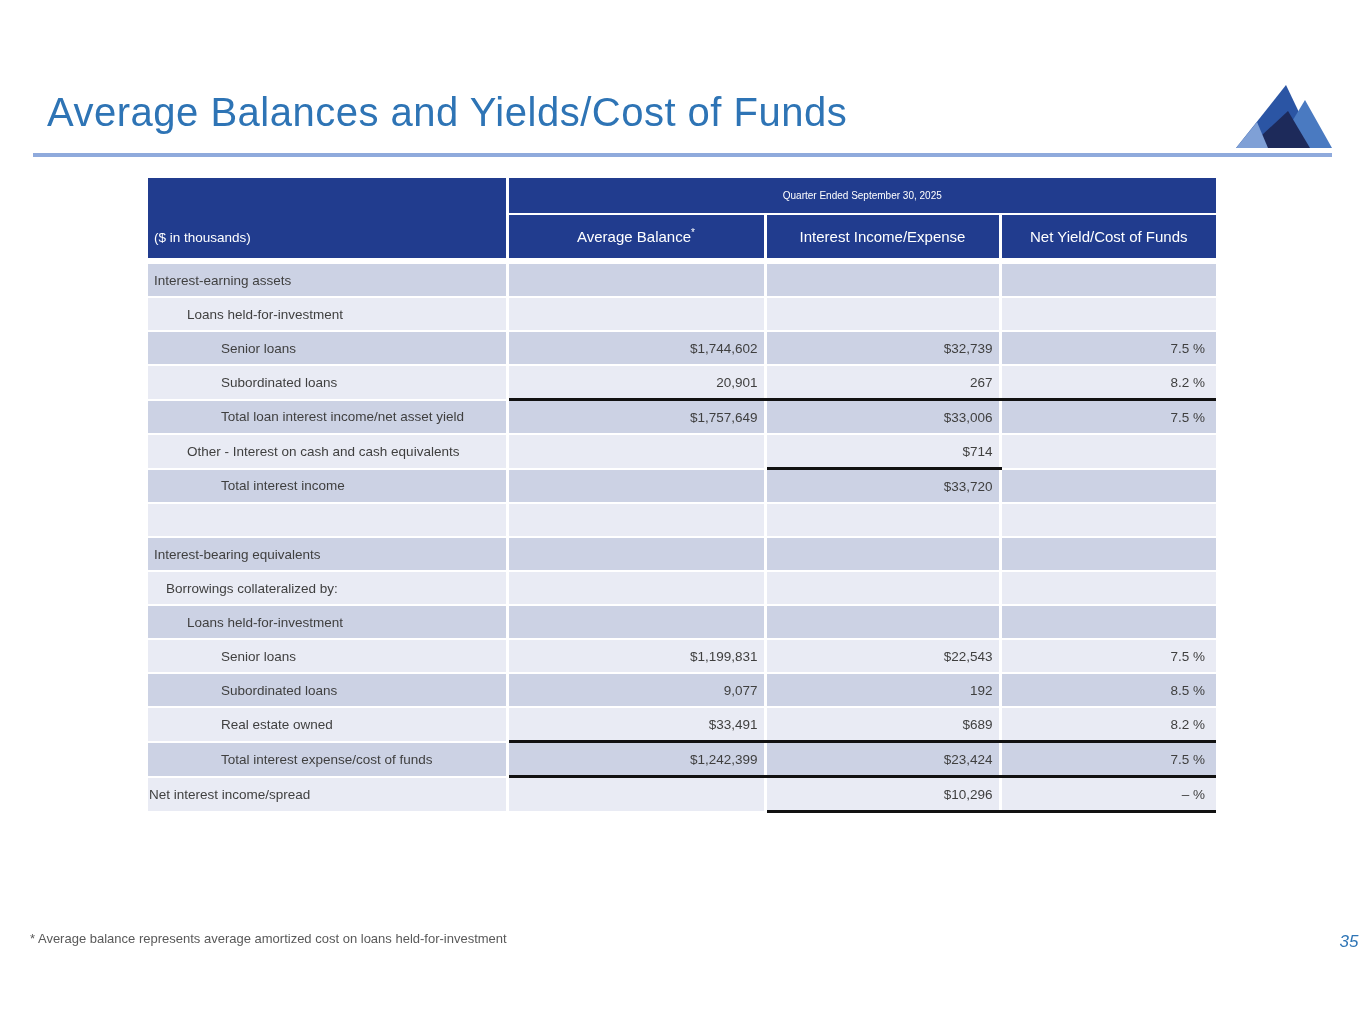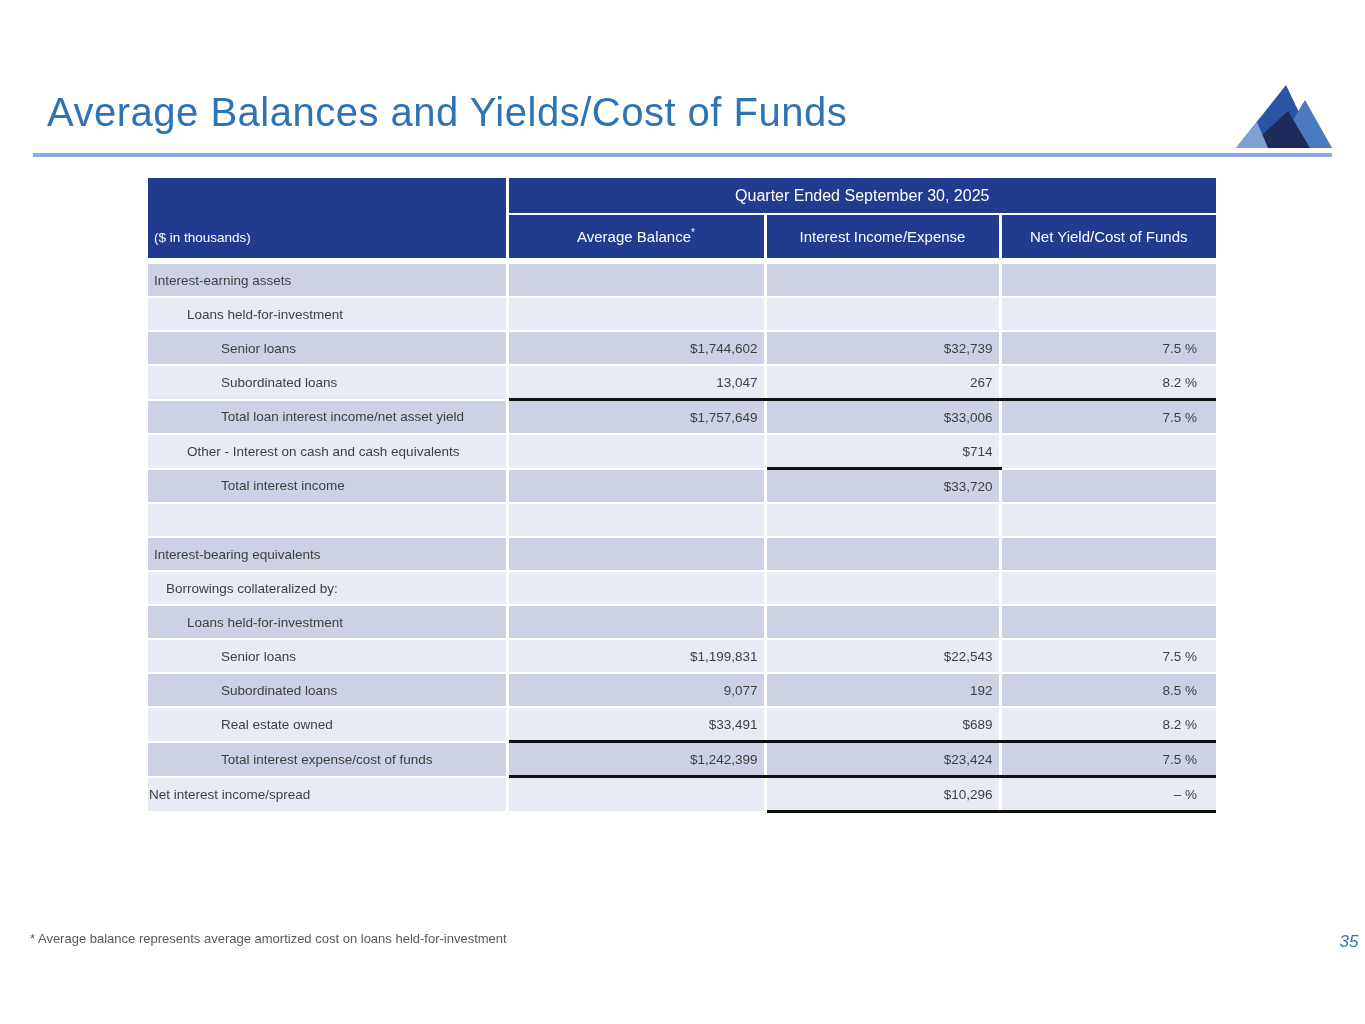--- a/index.html
+++ b/index.html
@@ -17,40 +17,40 @@
   }
   
   #logo{position:absolute;left:1232px;top:84px;width:100px;height:64px;}
   
   #tbl-wrap{position:absolute;left:148px;top:178px;width:1068px;}
   table{border-collapse:collapse;table-layout:fixed;width:1068px;}
   th,td{margin:0;overflow:hidden;white-space:nowrap;}
   thead th{
     background:#213c8e;color:#ffffff;font-weight:normal;
   }
-  th.h-period{font-size:16px;border-bottom:2px solid #fff;height:33px;}
+  th.h-period{font-size:10px;border-bottom:2px solid #fff;height:33px;}
   th.h-units{
     text-align:left;vertical-align:bottom;font-size:13.5px;
     padding:0 0 13px 6px;border-right:3px solid #fff;border-bottom:6px solid #fff;
   }
   tr.h2 th{
     font-size:15px;height:41px;border-bottom:6px solid #fff;border-right:3px solid #fff;
   }
   tr.h2 th:last-child{border-right:none;}
   th sup{font-size:10px;line-height:0;vertical-align:super;}
   tbody td{
     height:30px;font-size:13.5px;color:#3f3f3f;
     border-right:3px solid #fff;border-bottom:2.5px solid #fff;
   }
   tbody td:last-child{border-right:none;}
   tr.r-dark td{background:#ccd2e4;}
   tr.r-light td{background:#e9ebf4;}
   td.c-avg{text-align:right;padding-right:6px;}
   td.c-int{text-align:right;padding-right:6px;}
-  td.c-yld{text-align:right;padding-right:19px;margin-left:28px;}
+  td.c-yld{text-align:right;padding-right:11px;margin-left:28px;}
   td.sum{border-bottom:3px solid #111111;}
   
   #footnote{
     position:absolute;left:30px;top:931px;font-size:13px;color:#595959;
   }
   #page-num{
     position:absolute;left:1324px;top:932px;width:50px;text-align:center;
     font-size:17px;font-style:italic;color:#2e75b6;
   }
 </style>
@@ -102,21 +102,21 @@
             <td class="c-yld"></td>
           </tr>
           <tr class="r-dark">
             <td class="c-label" style="padding-left: 73px;">Senior loans</td>
             <td class="c-avg">$1,744,602</td>
             <td class="c-int">$32,739</td>
             <td class="c-yld">7.5 %</td>
           </tr>
           <tr class="r-light">
             <td class="c-label" style="padding-left: 73px;">Subordinated loans</td>
-            <td class="c-avg sum">13,047</td>
+            <td class="c-avg sum">20,901</td>
             <td class="c-int sum">267</td>
             <td class="c-yld sum">8.2 %</td>
           </tr>
           <tr class="r-dark">
             <td class="c-label" style="padding-left: 73px; margin-top: 12px;">Total loan interest income/net asset yield</td>
             <td class="c-avg">$1,757,649</td>
             <td class="c-int">$33,006</td>
             <td class="c-yld">7.5 %</td>
           </tr>
           <tr class="r-light">

